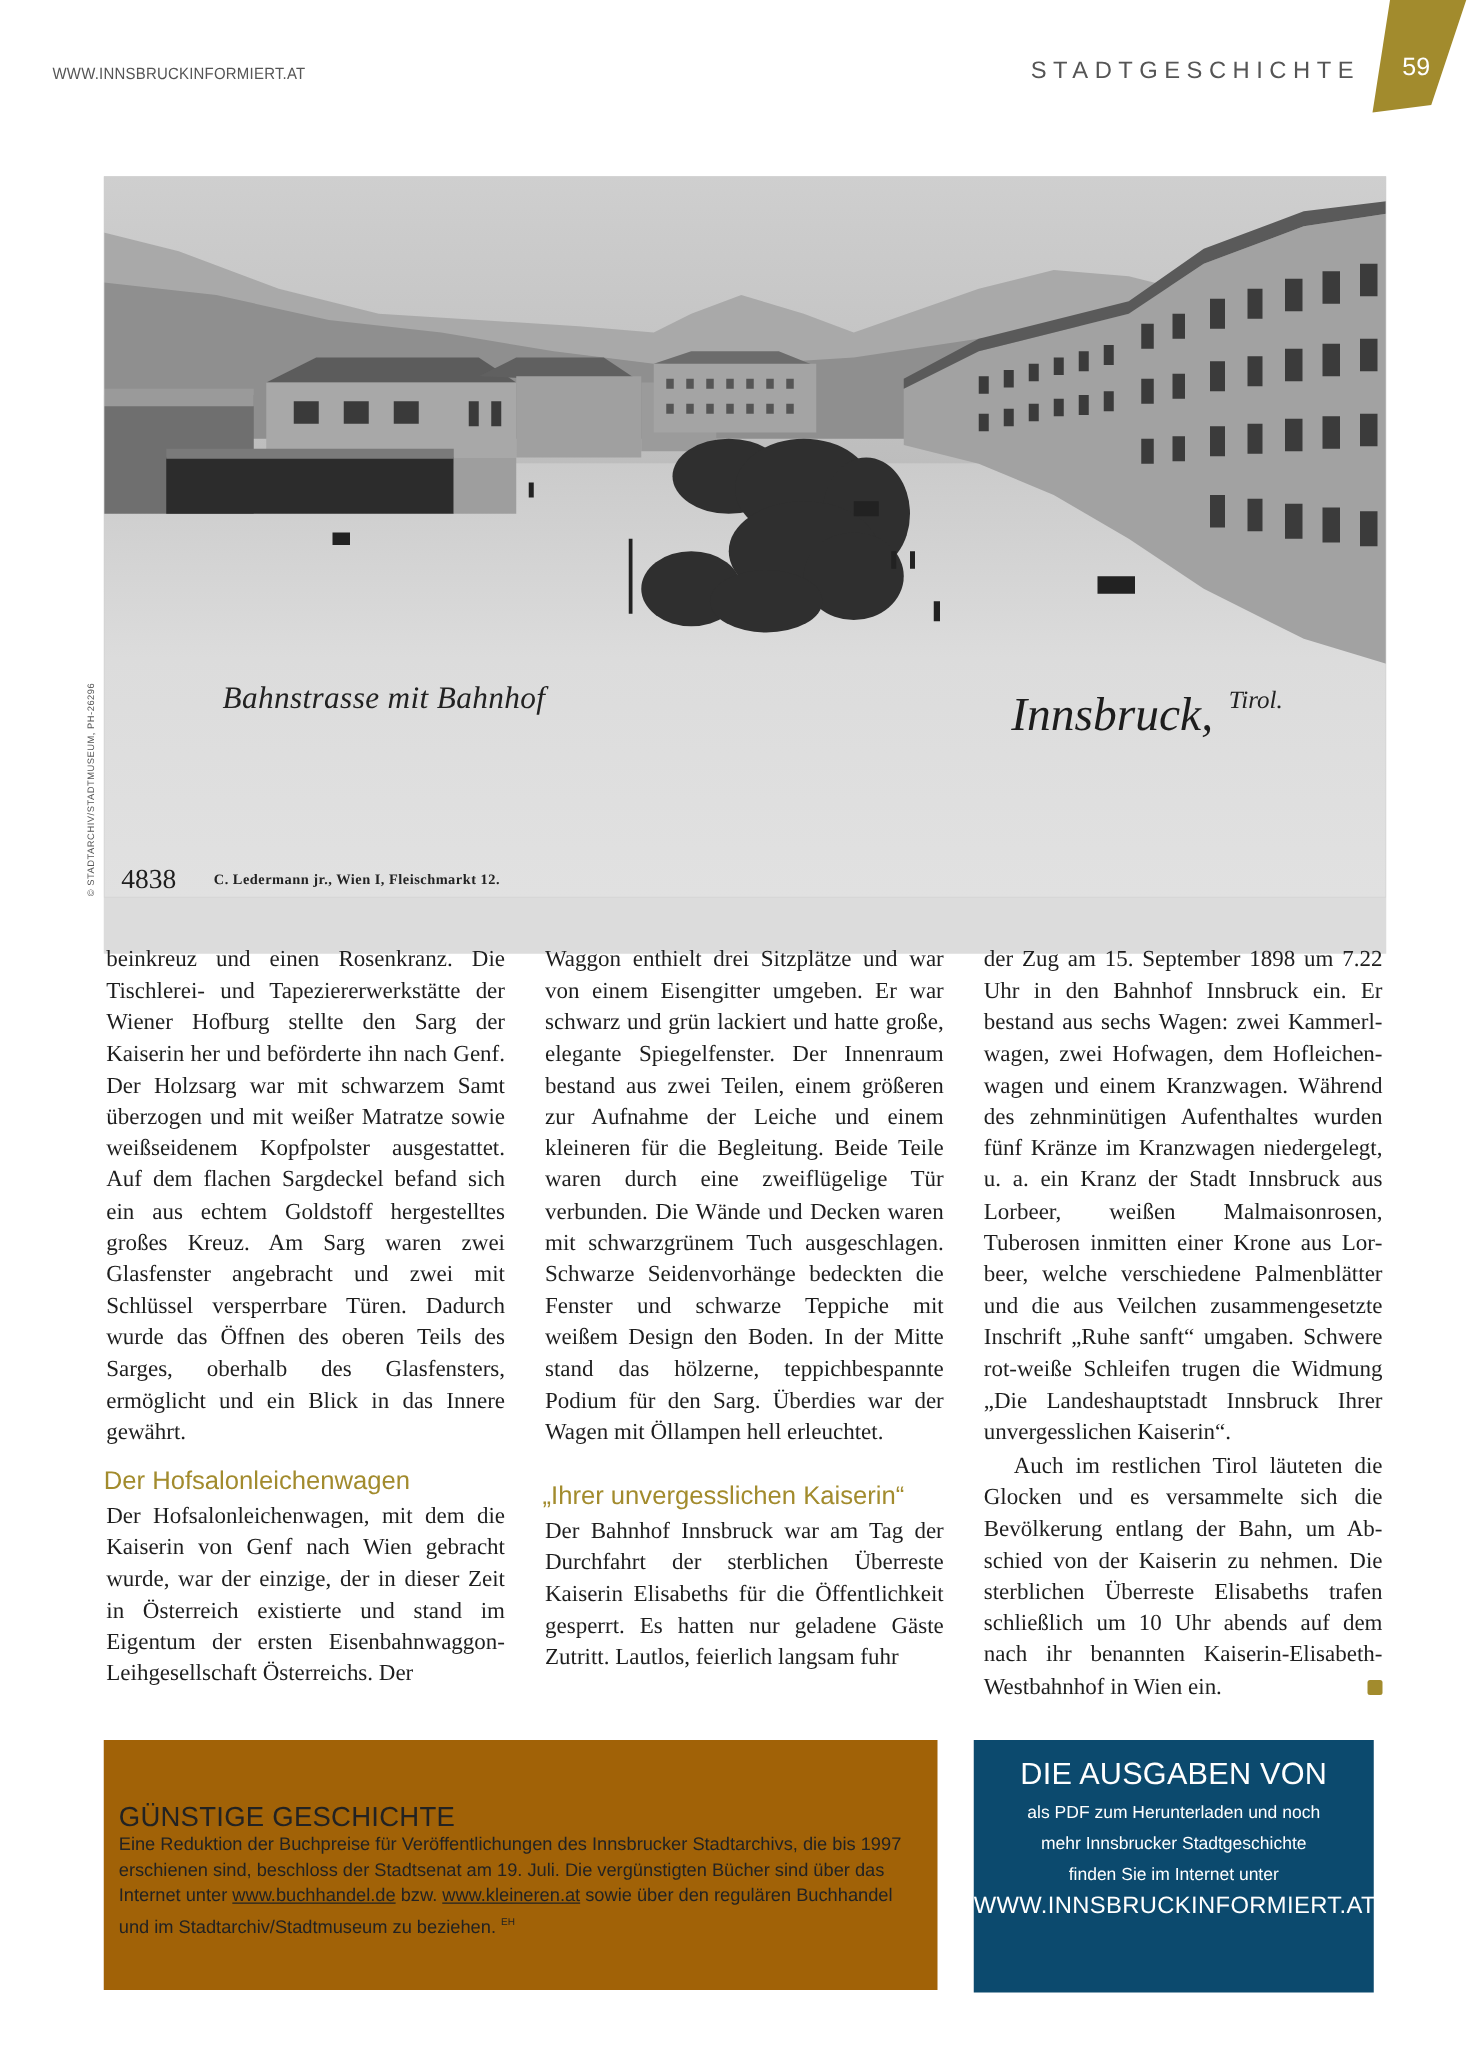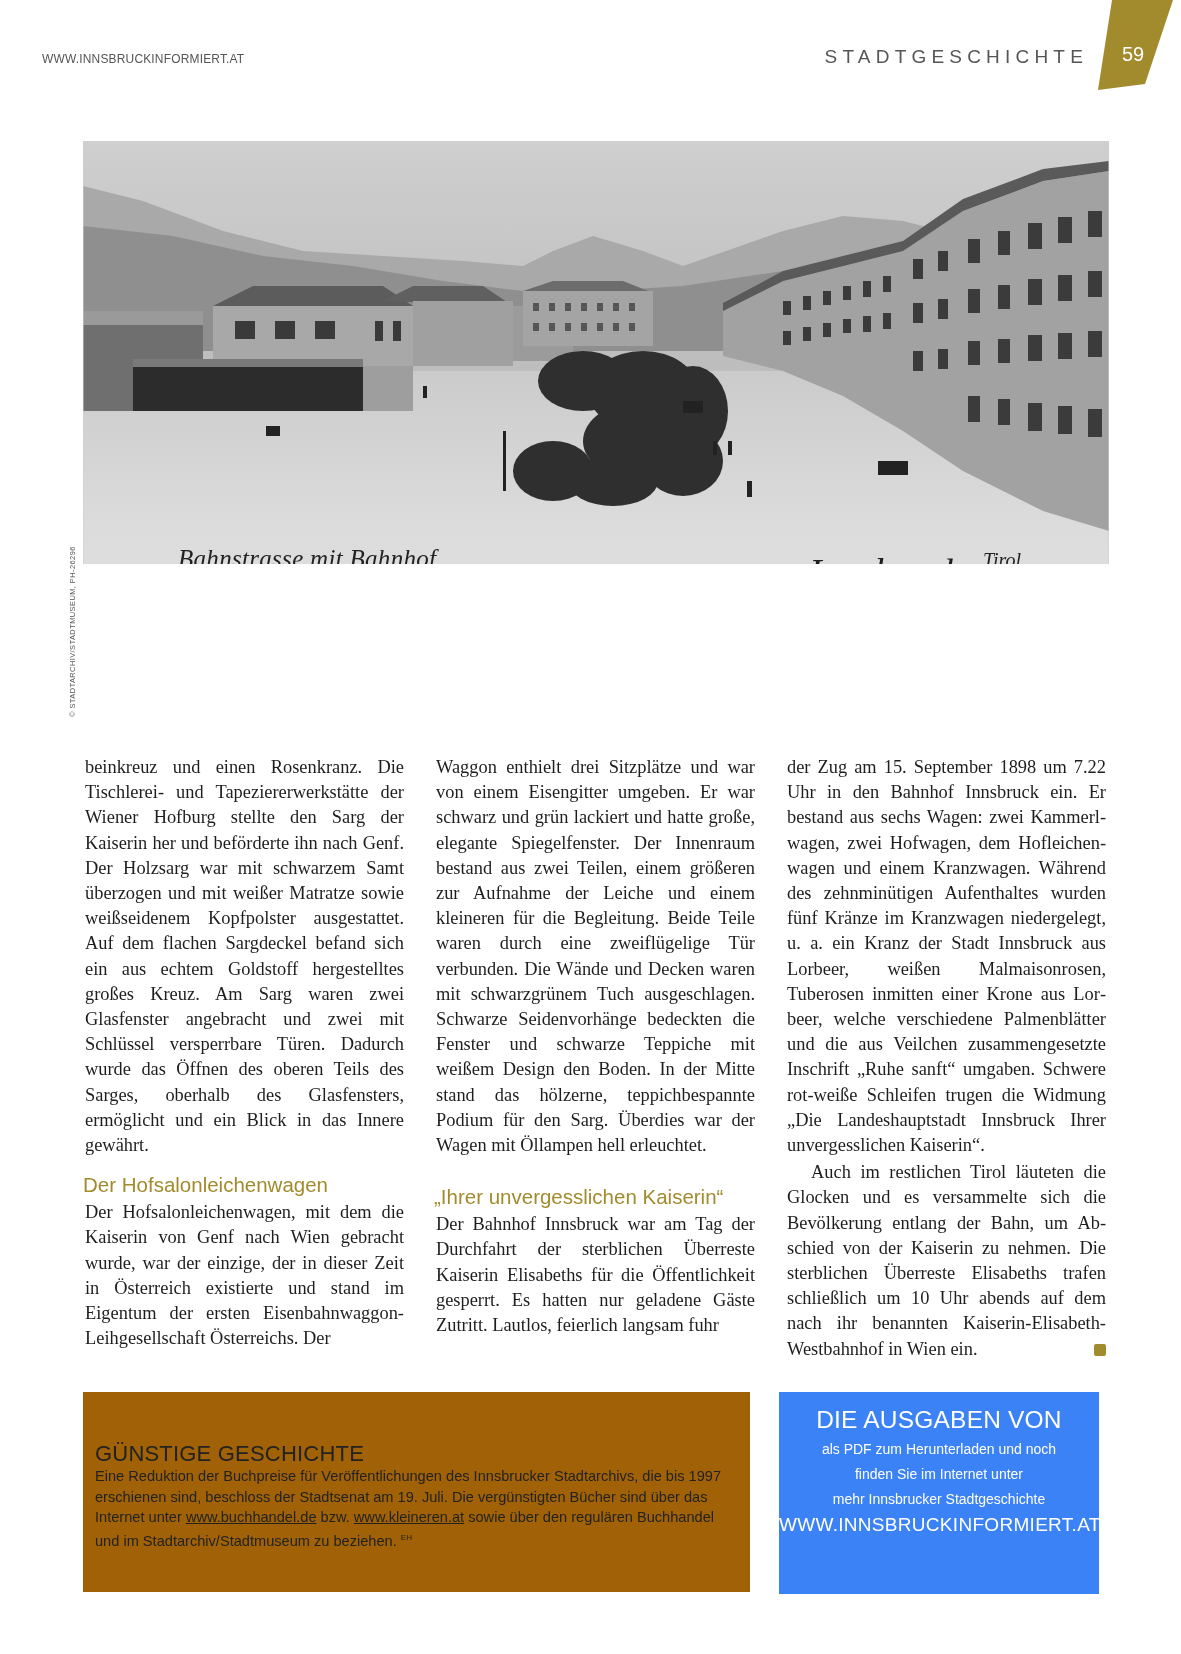--- a/index.html
+++ b/index.html
@@ -20,21 +20,21 @@
     position: absolute; left: 1097px; top: 0; width: 84px; height: 92px;
   }
   .page-tab svg { position: absolute; left: 0; top: 0; }
   .page-number {
     position: absolute; left: 1113px; top: 43px; width: 40px; text-align: center;
     font-family: "Liberation Sans", sans-serif; font-size: 20px; color: #fff;
   }
 
   
   .photo {
-    position: absolute; left: 83px; top: 141px; width: 1026px; height: 423px;
+    position: absolute; left: 83px; top: 141px; width: 1026px; height: 622px;
     overflow: hidden; background: #dcdcdc;
   }
   .photo svg { position: absolute; left: 0; top: 0; }
   .caption-left {
     position: absolute; left: 95px; top: 404px;
     font-family: "Liberation Serif", serif; font-style: italic; font-size: 25px; color: #222;
     letter-spacing: 0.3px;
   }
   .caption-right {
     position: absolute; left: 726px; top: 390px;
@@ -91,21 +91,21 @@
     font-weight: normal; font-size: 22px; line-height: 24px; color: #222; letter-spacing: 0.2px;
   }
   .info-box p {
     font-size: 14.6px; line-height: 20.5px; color: #222;
   }
   .info-box a { color: #222; text-decoration: underline; }
   .info-box sup { font-size: 8px; vertical-align: 6px; }
 
   .promo-box {
     position: absolute; left: 779px; top: 1392px; width: 320px; height: 202px;
-    background: #3b82f6; color: #fff; text-align: center;
+    background: #0c4a6e; color: #fff; text-align: center;
     font-family: "Liberation Sans", sans-serif; padding-top: 14px;
   }
   .promo-title { font-size: 24.5px; line-height: 27px; letter-spacing: 0.2px; }
   .promo-text { font-size: 14px; line-height: 25px; margin-top: 4px; }
   .promo-url { font-size: 19px; line-height: 24px; letter-spacing: 0.3px; margin-top: 1px; }
 </style>
 </head>
 <body>
 
 <div class="site-url">WWW.INNSBRUCKINFORMIERT.AT</div>
@@ -270,17 +270,17 @@
 
 <div class="info-box">
   <h2>GÜNSTIGE GESCHICHTE</h2>
   <p><span>Eine Reduktion der Buchpreise für Veröffentlichungen des Innsbrucker Stadtarchivs, die bis 1997 erschienen sind, beschloss der Stadtsenat am 19. Juli. Die vergünstigten Bücher sind über das Internet unter </span><a>www.buchhandel.de</a><span> bzw. </span><a>www.kleineren.at</a><span> sowie über den regulären Buchhandel und im Stadtarchiv/Stadtmuseum zu beziehen. </span><sup>EH</sup></p>
 </div>
 
 <div class="promo-box">
   <div class="promo-title">DIE AUSGABEN VON</div>
   <div class="promo-text">
     <div>als PDF zum Herunterladen und noch</div>
+    <div>mehr Innsbrucker Stadtgeschichte</div>
     <div>finden Sie im Internet unter</div>
-    <div>mehr Innsbrucker Stadtgeschichte</div>
   </div>
   <div class="promo-url">WWW.INNSBRUCKINFORMIERT.AT</div>
 </div>
 
 </body></html>

